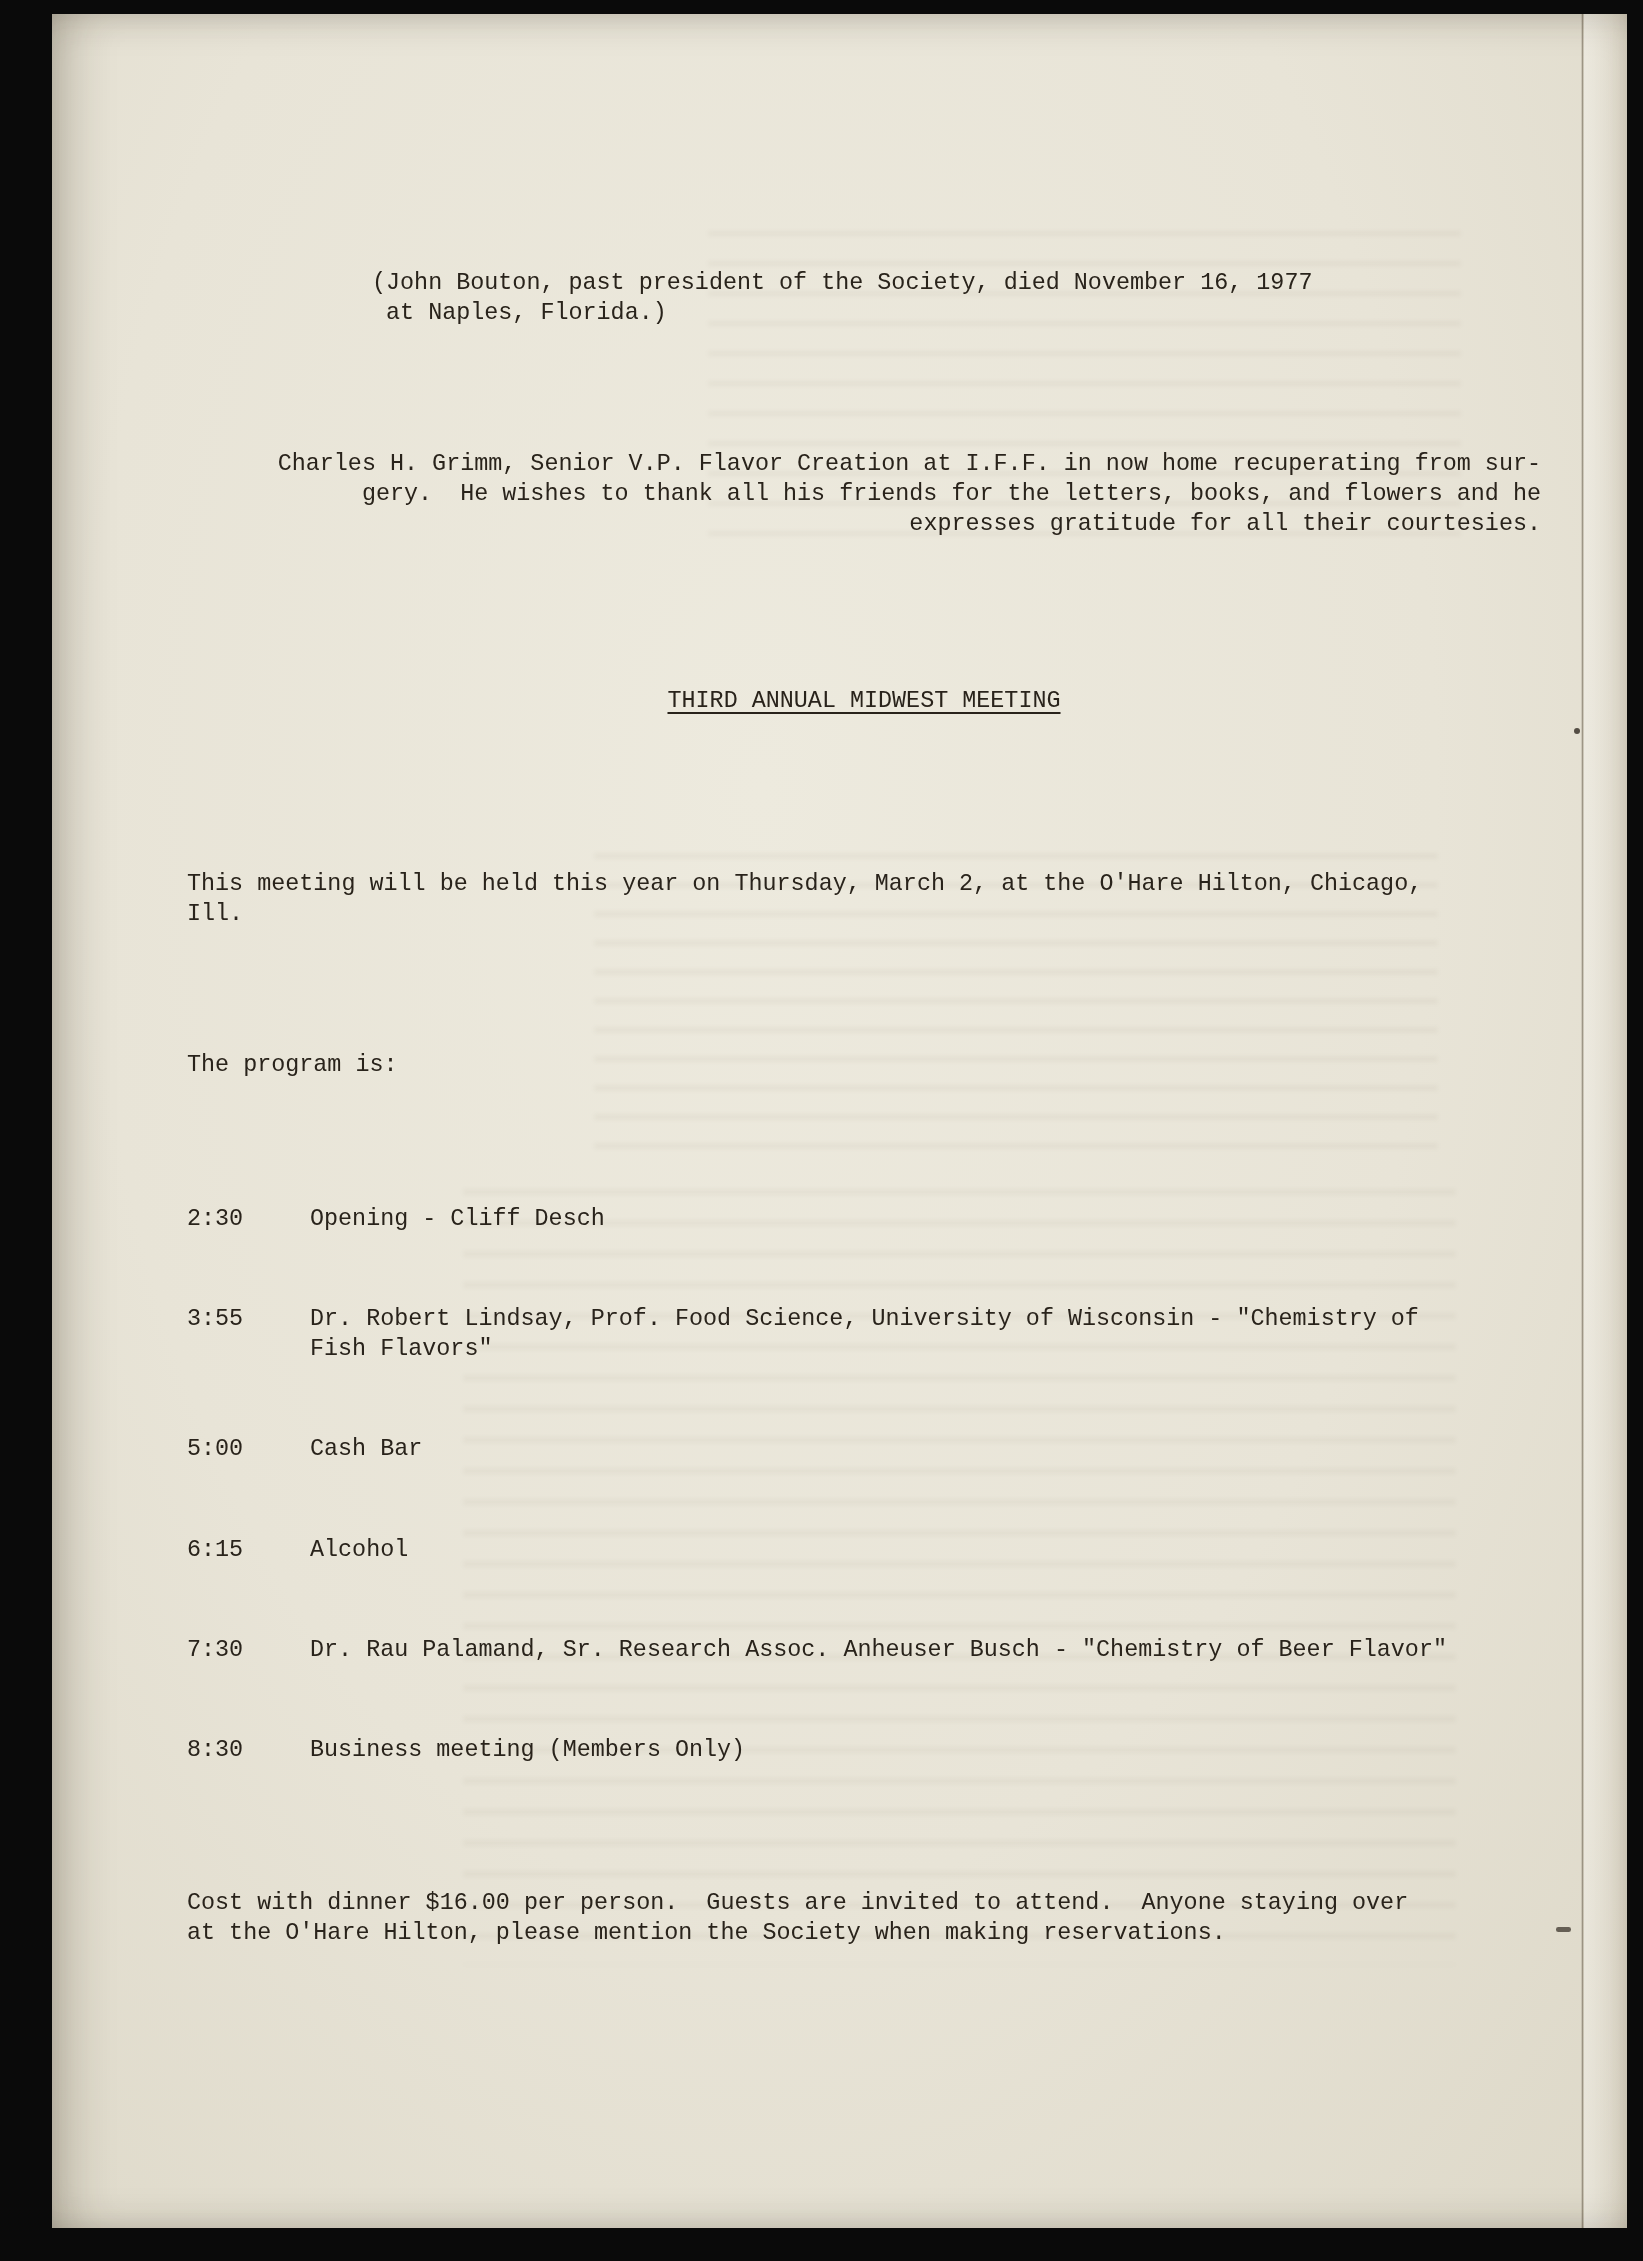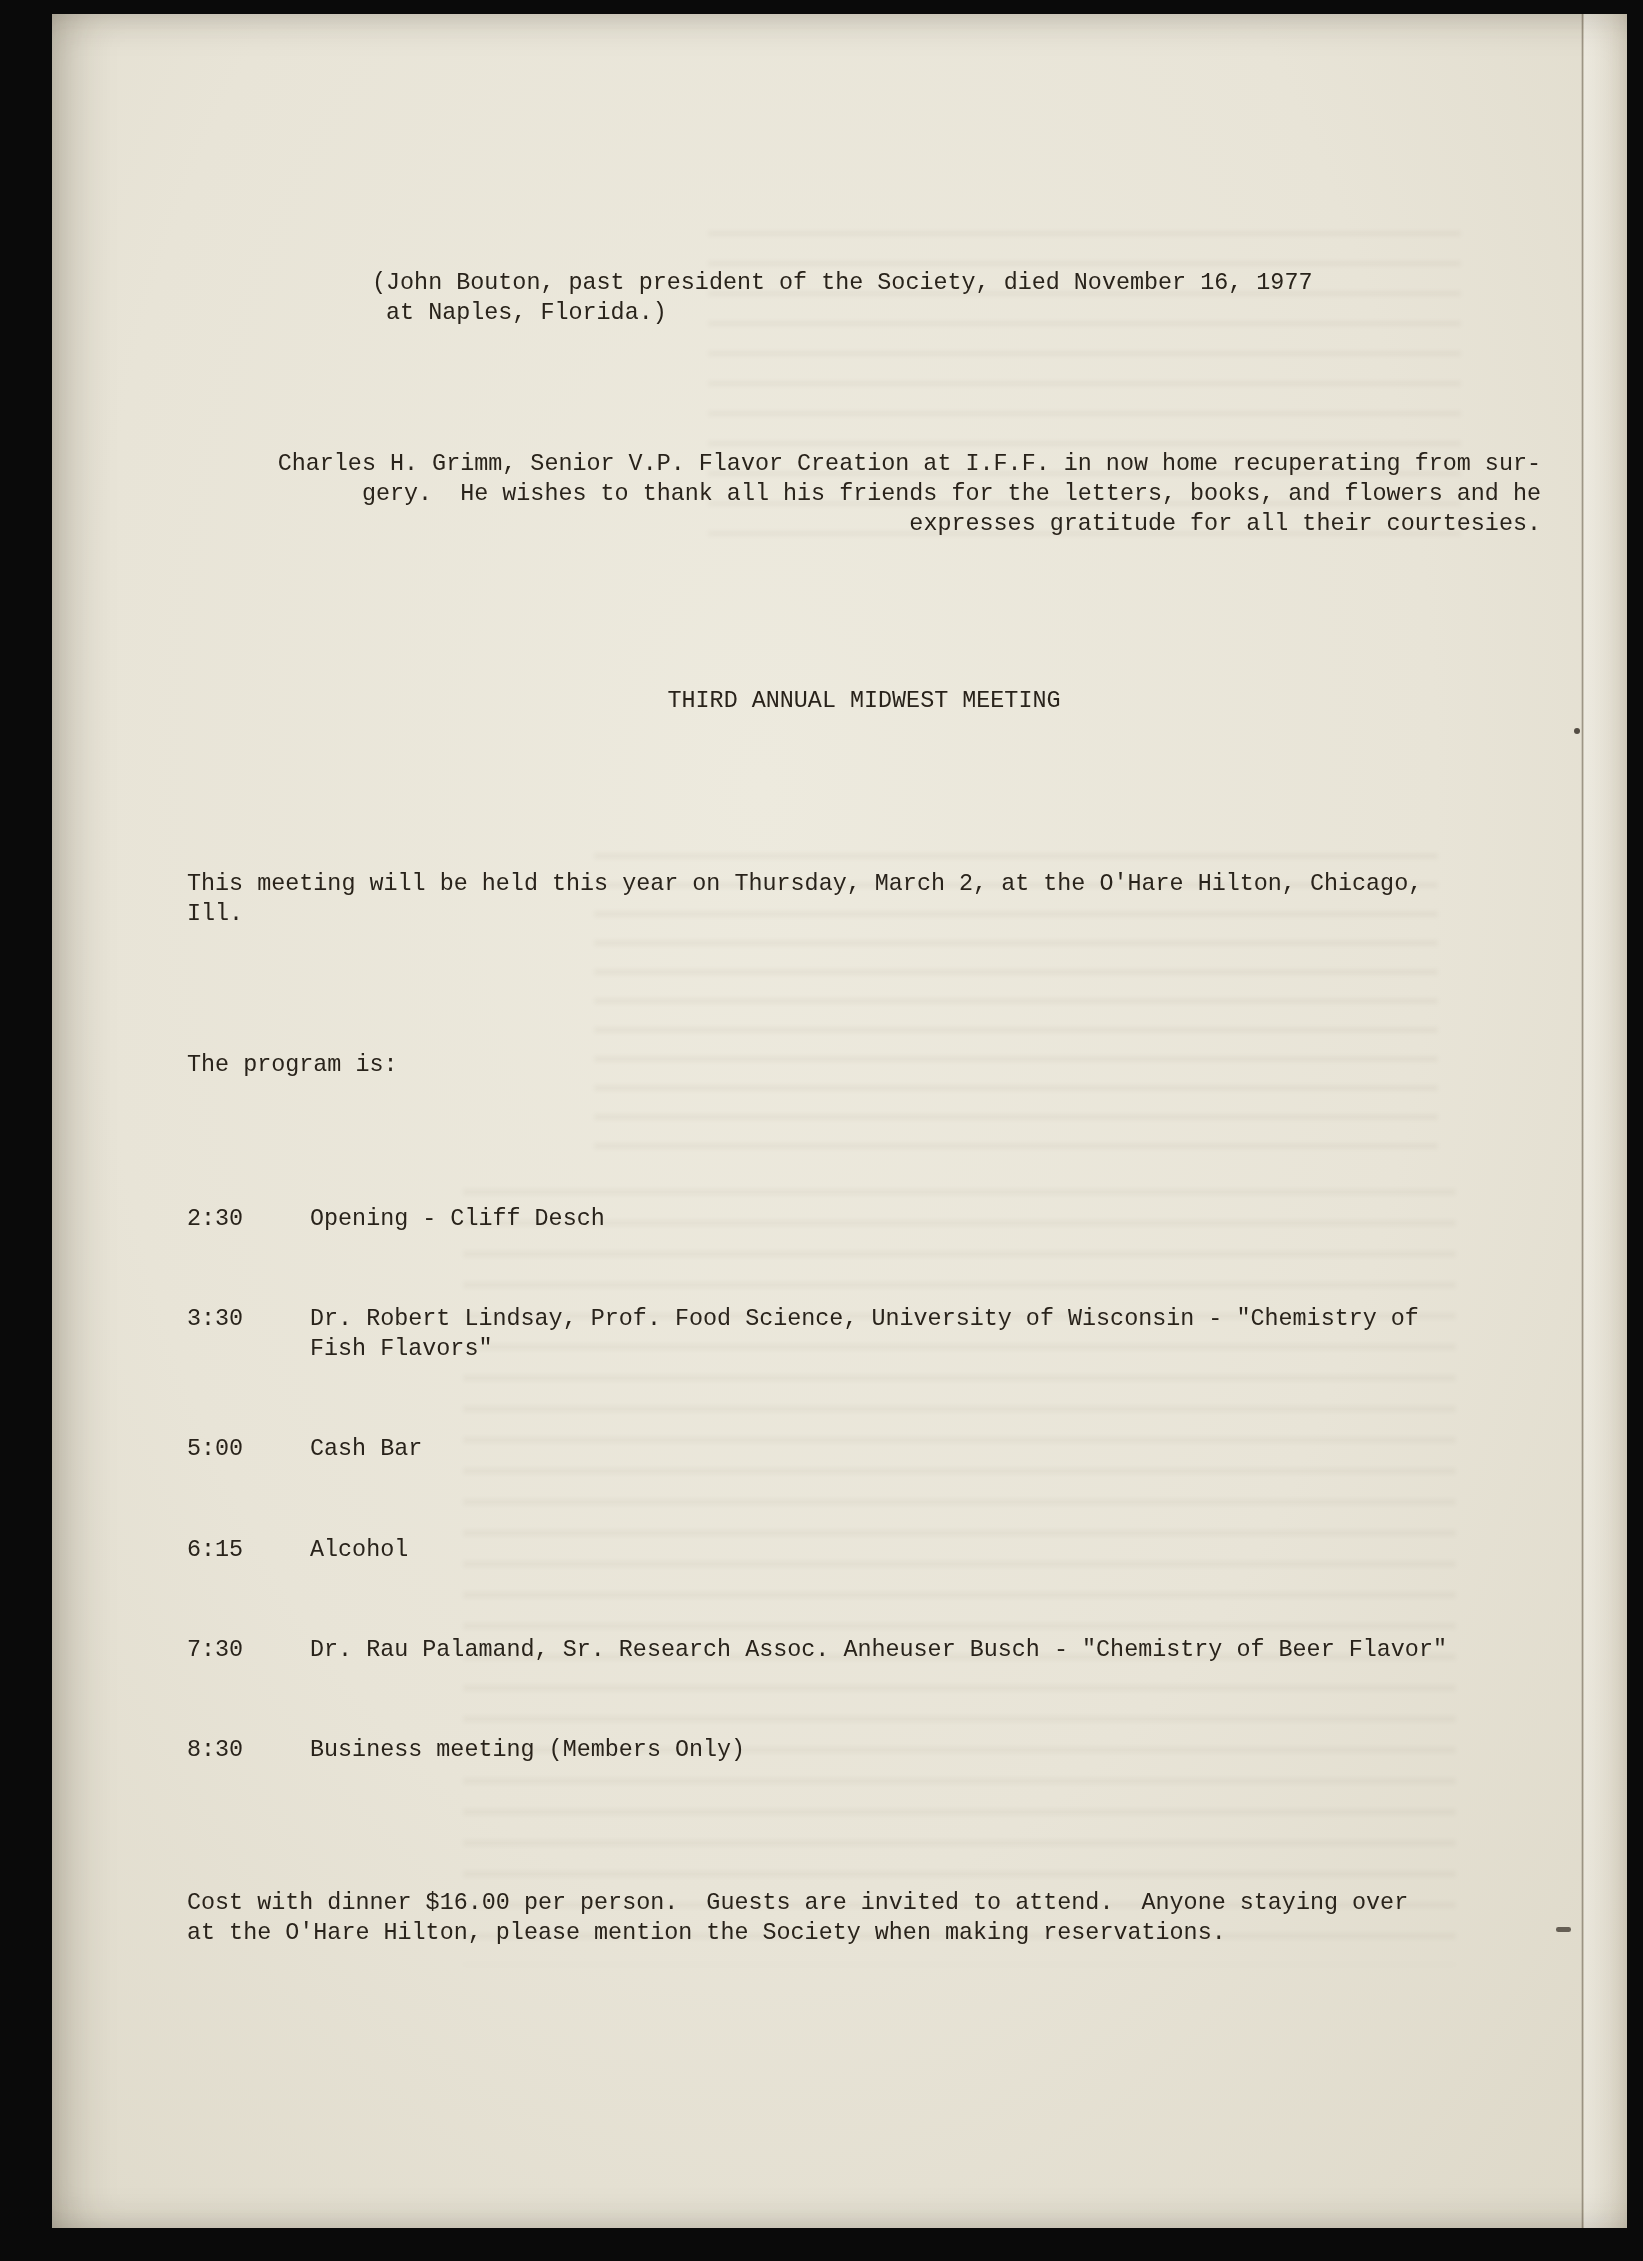--- a/index.html
+++ b/index.html
@@ -65,21 +65,21 @@
     position: absolute;
     left: 135px; top: 164px; right: 86px;
     font-size: 23.4px;
     line-height: 30px;
     white-space: pre;
   }
   .block { white-space: pre; }
   .obituary { padding-left: 185px; margin-bottom: 31px; }
   .grimm { margin-bottom: 57px; text-align: right; }
   .center { text-align: center; }
-  .underlined { text-underline-offset: 4.6px; text-decoration-thickness: 1.7px; }
+  .underlined { text-decoration: underline; text-underline-offset: 4.6px; text-decoration-thickness: 1.7px; }
   .midwest-heading { margin-bottom: 63px; }
   .intro { margin-bottom: 31px; }
   .program-label { margin-bottom: 34px; }
   .sched-row { display: flex; margin-bottom: 10.3px; }
   .sched-time { flex: 0 0 123px; white-space: pre; }
   .sched-desc { flex: 1; white-space: pre; }
   .cost-note { margin-top: 23px; margin-bottom: 77px; }
 </style>
 </head>
 <body>
@@ -107,21 +107,21 @@
       <div class="block intro">This meeting will be held this year on Thursday, March 2, at the O'Hare Hilton, Chicago,
 Ill.</div>
 
       <div class="block program-label">The program is:</div>
 
       <div class="sched-row">
         <span class="sched-time">2:30</span>
         <span class="sched-desc">Opening - Cliff Desch</span>
       </div>
       <div class="sched-row">
-        <span class="sched-time">3:30</span>
+        <span class="sched-time">3:55</span>
         <span class="sched-desc">Dr. Robert Lindsay, Prof. Food Science, University of Wisconsin - "Chemistry of
 Fish Flavors"</span>
       </div>
       <div class="sched-row">
         <span class="sched-time">5:00</span>
         <span class="sched-desc">Cash Bar</span>
       </div>
       <div class="sched-row">
         <span class="sched-time">6:15</span>
         <span class="sched-desc">Alcohol</span>

